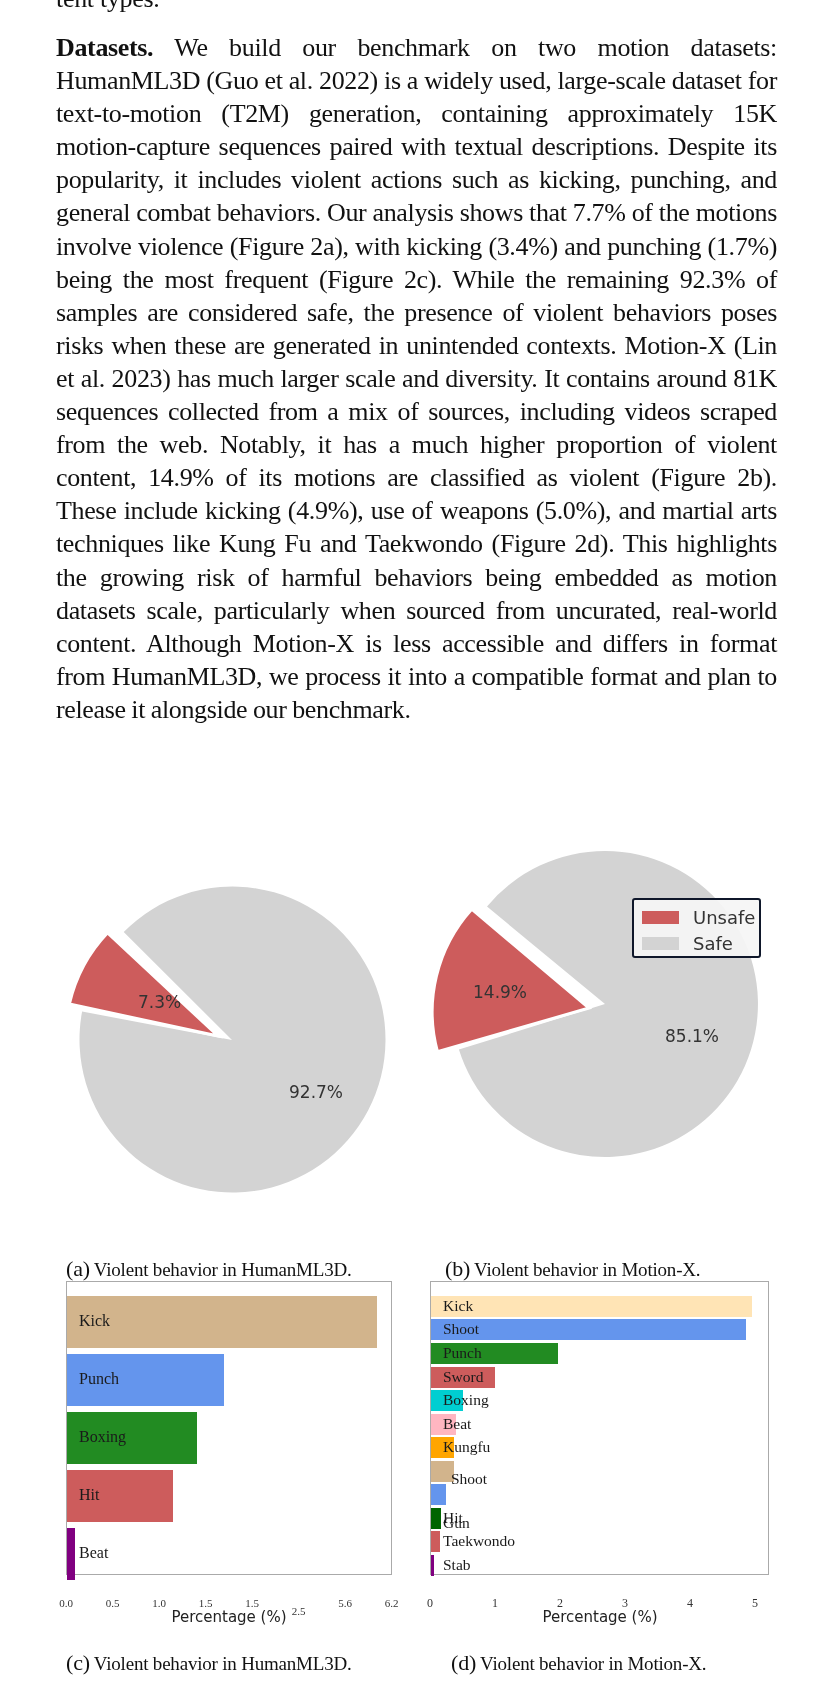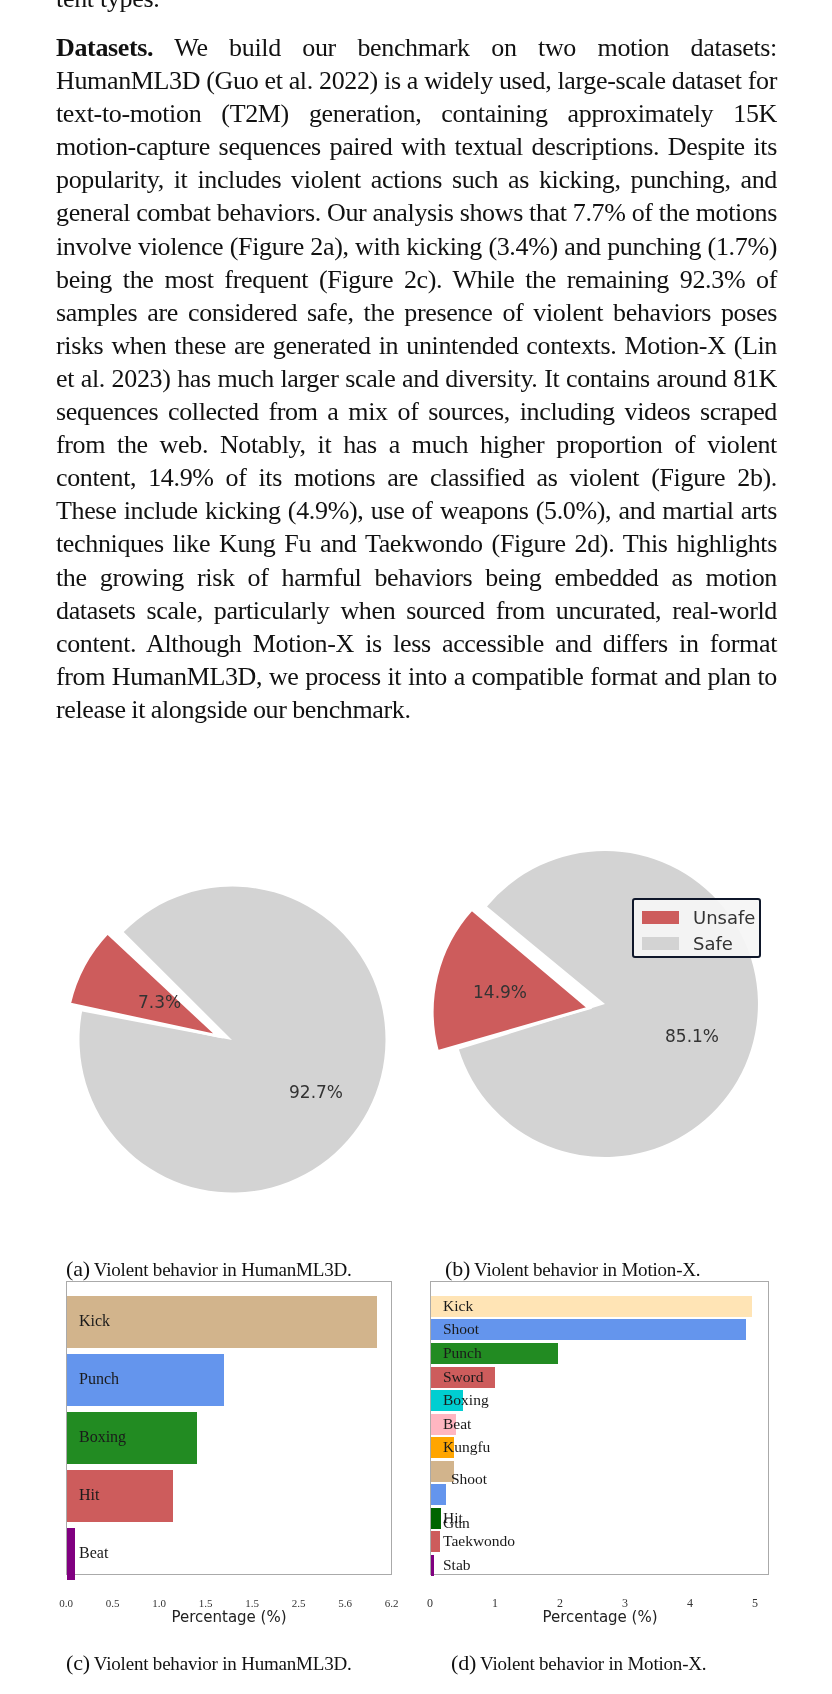--- a/index.html
+++ b/index.html
@@ -98,21 +98,21 @@
   <div class="bar-label" style="left:12px; top:204px;">Hit</div>
   <div class="bar" style="top:246px; height:52px; width:8px; background:#800080;"></div>
   <div class="bar-label" style="left:12px; top:262px;">Beat</div>
 </div>
 <div style="position:absolute; left:66px; top:1597px; width:326px; height:40px;">
   <span class="tick-label" style="left:0px; top:0;">0.0</span>
   <span class="tick-label" style="left:46.5px; top:0;">0.5</span>
   <span class="tick-label" style="left:93px; top:0;">1.0</span>
   <span class="tick-label" style="left:139.5px; top:0;">1.5</span>
   <span class="tick-label" style="left:186px; top:0;">1.5</span>
-  <span class="tick-label" style="left:232.5px; top:0;">2.5</span>
+  <span class="tick-label" style="left:232.5px; top:8px;">2.5</span>
   <span class="tick-label" style="left:279px; top:0;">5.6</span>
   <span class="tick-label" style="left:325.5px; top:0;">6.2</span>
   <span class="xlabel" style="left:163px; top:11px;">Percentage (%)</span>
 </div>
 <div class="caption" style="left:66px; top:1647px;">
   <span class="lbl">(c)</span><span>Violent behavior in HumanML3D.</span>
 </div>
 
 <div class="barplot" style="left:430px; top:1281px; width:339px; height:294px;">
   <div class="bar" style="top:14px; height:21px; width:321px; background:#ffe4b5;"></div>

